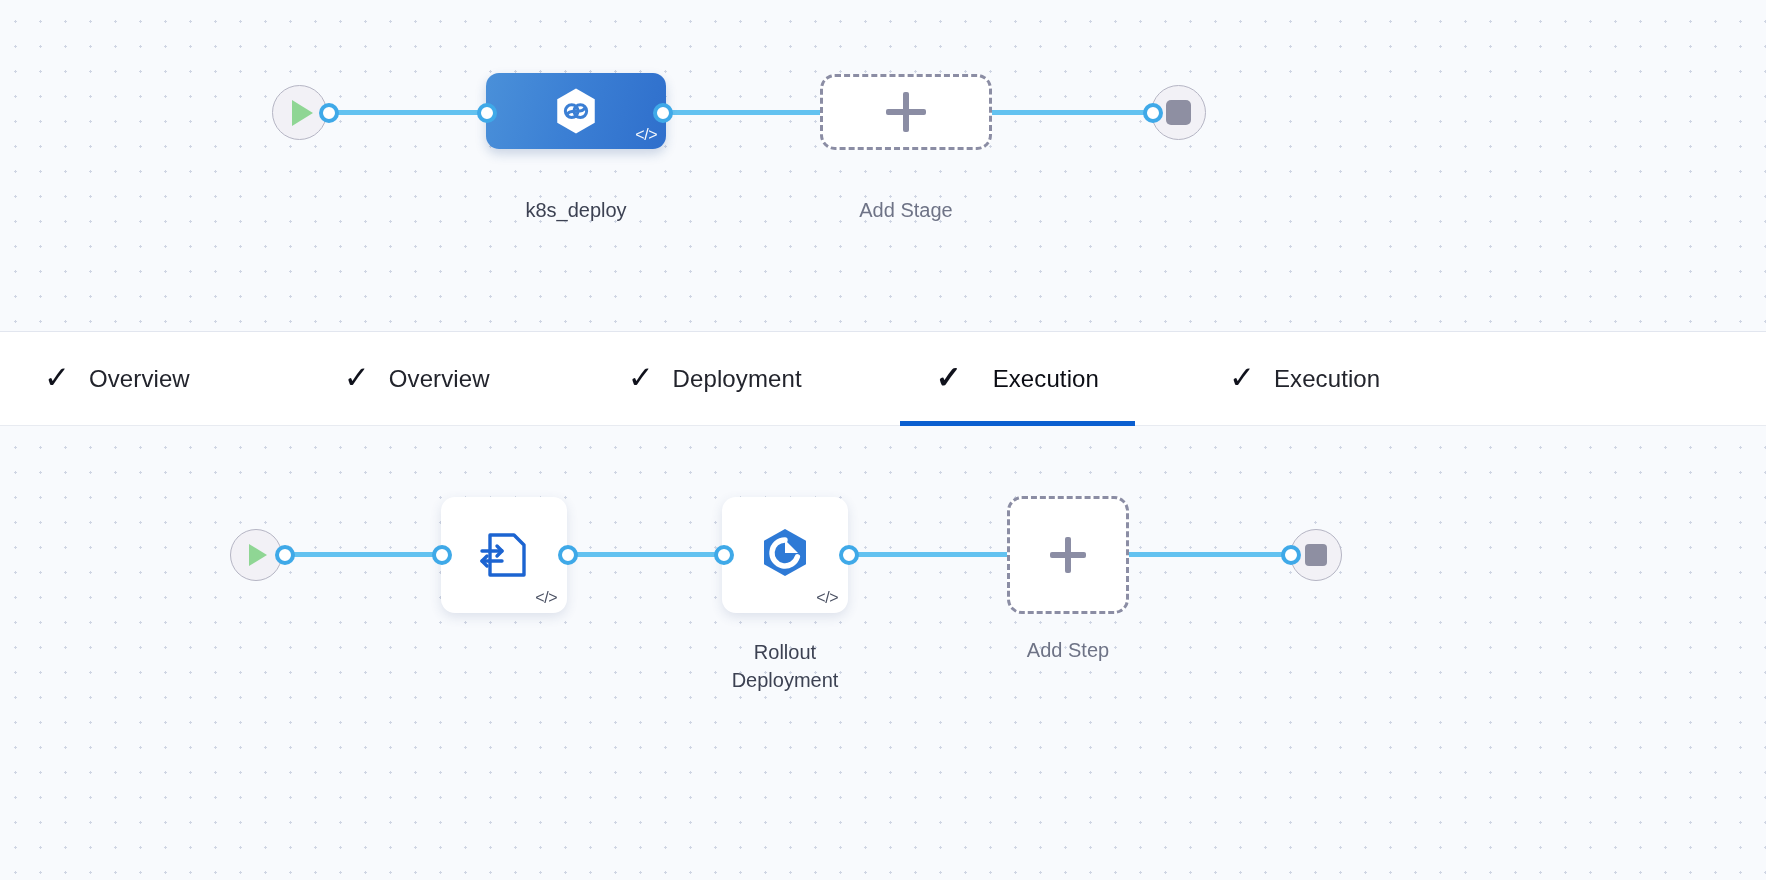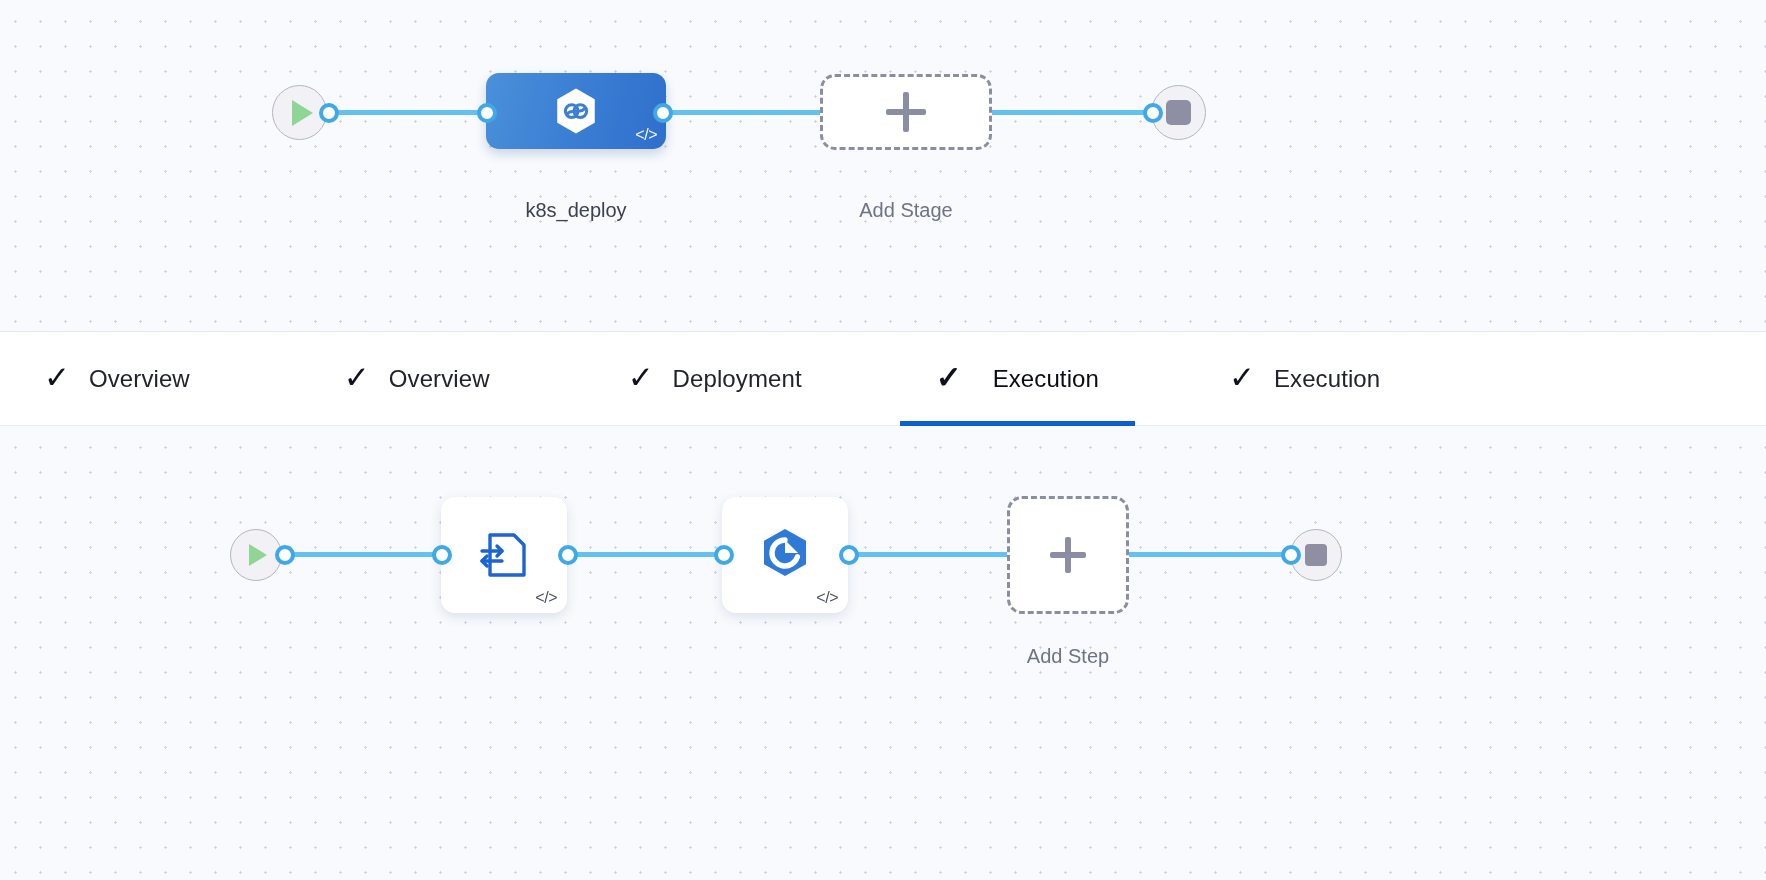--- a/index.html
+++ b/index.html
@@ -230,25 +230,27 @@
     <div class="step-node" style="left:722px;top:71px;width:126px;height:116px;">
       <svg width="62" height="62" viewBox="0 0 62 62">
         <path d="M31 5 L52 16.8 L52 40.2 L31 52 L10 40.2 L10 16.8 Z" fill="#2e7ad6"></path>
         <path d="M31 16 a13 13 0 1 0 12.4 16.8" fill="none" stroke="#ffffff" stroke-width="5.4" stroke-linecap="round"></path>
         <path d="M31 16 L31 29 L44 29 Z" fill="#ffffff"></path>
       </svg>
       <span class="codebadge">&lt;/&gt;</span>
     </div>
     <div class="port" style="left:714px;top:119px;"></div>
     <div class="port" style="left:839px;top:119px;"></div>
+    <div class="caption" style="left:665px;top:212px;width:240px;">Rollout
+Deployment</div>
 
     <div class="add-box" style="left:1007px;top:70px;width:122px;height:118px;">
       <span class="plus sm"></span>
     </div>
-    <div class="caption muted" style="left:948px;top:216px;width:240px;">Add Step</div>
+    <div class="caption muted" style="left:948px;top:210px;width:240px;">Add Step</div>
 
     <div class="port" style="left:1281px;top:119px;"></div>
     <div class="terminal" style="left:1290px;top:103px;width:52px;height:52px;">
       <span class="stop-sq sm"></span>
     </div>
   </div>
 
 </div>
 
 </body></html>

